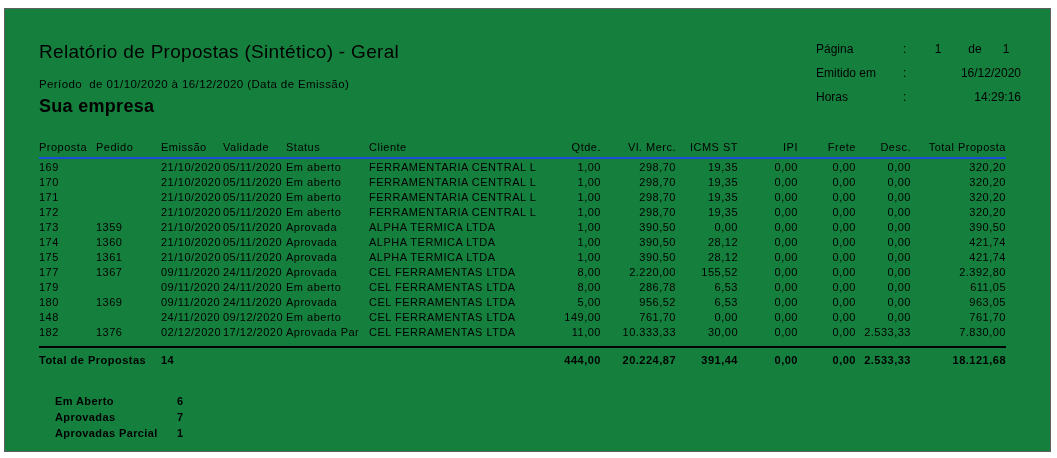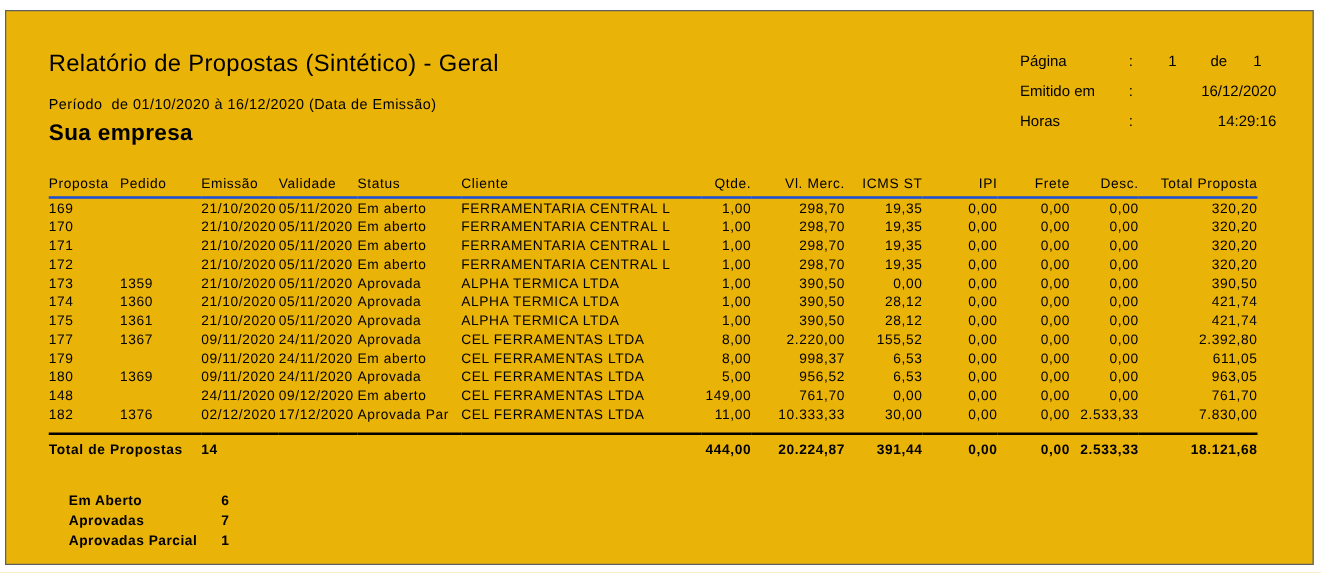--- a/index.html
+++ b/index.html
@@ -2,21 +2,21 @@
 <html><head>
 <meta charset="utf-8">
 <style>
   html,body { margin:0; padding:0; background:#ffffff; }
   body {
     width:1057px; height:458px; position:relative; overflow:hidden;
     font-family:"Liberation Sans", sans-serif; color:#000;
   }
   .page {
     position:absolute; left:4px; top:8px; width:1045px; height:442px;
-    border:1px solid #5f5f5f; background:#eab308;
+    border:1px solid #5f5f5f; background:#15803d;
   }
   .title {
     position:absolute; left:34px; top:32px;
     font-size:19px; letter-spacing:0.3px; white-space:nowrap;
   }
   .period {
     position:absolute; left:34px; top:69px;
     font-size:11.5px; letter-spacing:0.4px; white-space:pre;
   }
   .company {
@@ -245,21 +245,21 @@
           <td class="a-right">2.392,80</td>
         </tr>
         <tr>
           <td class="a-left">179</td>
           <td class="a-left"></td>
           <td class="a-left">09/11/2020</td>
           <td class="a-left">24/11/2020</td>
           <td class="a-left">Em aberto</td>
           <td class="a-left">CEL FERRAMENTAS LTDA</td>
           <td class="a-right">8,00</td>
-          <td class="a-right">998,37</td>
+          <td class="a-right">286,78</td>
           <td class="a-right">6,53</td>
           <td class="a-right">0,00</td>
           <td class="a-right">0,00</td>
           <td class="a-right">0,00</td>
           <td class="a-right">611,05</td>
         </tr>
         <tr>
           <td class="a-left">180</td>
           <td class="a-left">1369</td>
           <td class="a-left">09/11/2020</td>

